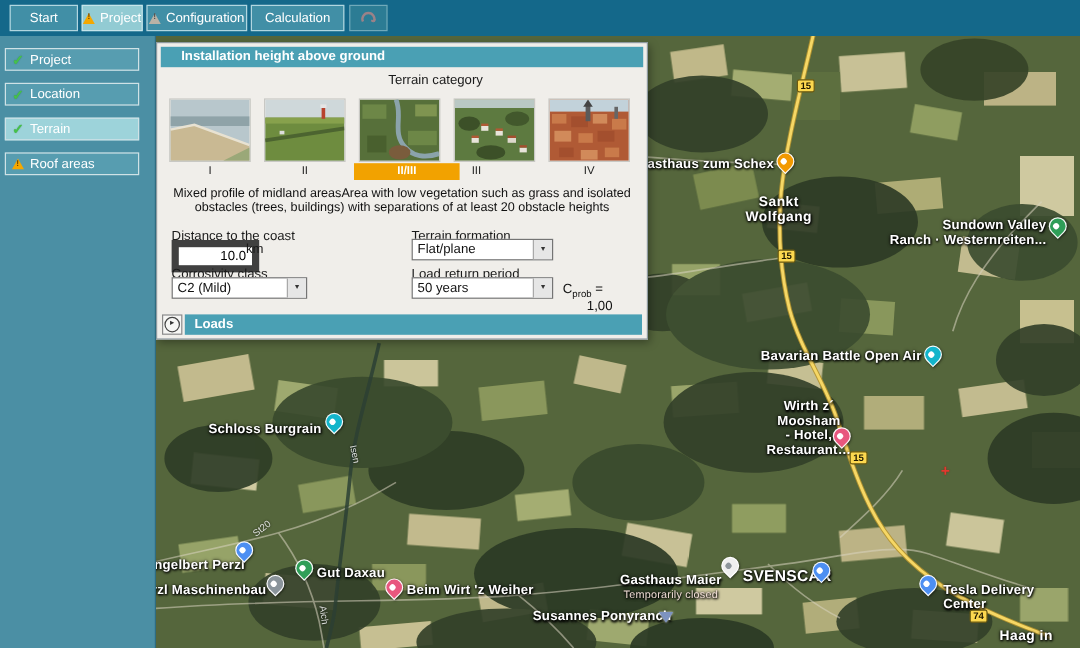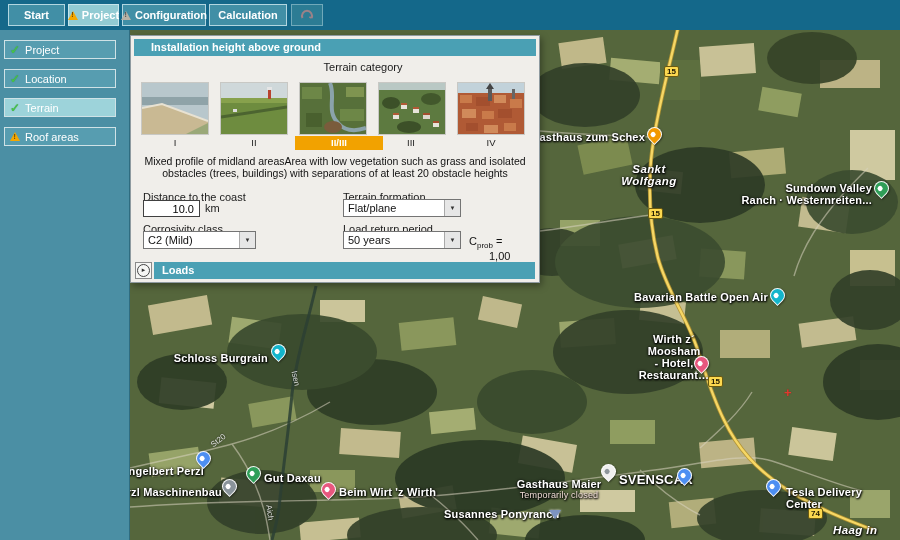--- a/index.html
+++ b/index.html
@@ -6,42 +6,42 @@
   .screen{position:relative;width:900px;height:540px;overflow:hidden;
           font-family:"Liberation Sans",sans-serif;background:#55663c;}
 
   
   #map{position:absolute;inset:0;z-index:0;}
   #map svg{position:absolute;left:0;top:0;}
   .poi{position:absolute;color:#fff;font-size:11px;font-weight:bold;letter-spacing:.2px;
        text-shadow:0 1px 2px rgba(0,0,0,.95),0 0 3px rgba(0,0,0,.85),1px 1px 2px rgba(0,0,0,.8);
        white-space:pre-line;z-index:2;line-height:12px;}
   .poi-sub{display:block;font-size:9px;font-weight:normal;color:#f0ddd6;line-height:10px;}
-  .town{font-size:11.5px;letter-spacing:.4px;font-style:italic;}
+  .town{font-size:11.5px;letter-spacing:.4px;}
   .poi-big{font-size:13px;}
   .pin{position:absolute;width:13px;height:13px;border-radius:50% 50% 50% 0;
        transform:rotate(-45deg);border:1px solid rgba(255,255,255,.95);
        box-shadow:0 1px 2px rgba(0,0,0,.5);z-index:2;background:#888;}
   .pin::after{content:"";position:absolute;left:3.2px;top:3.2px;width:4.5px;height:4.5px;
        border-radius:50%;background:#fff;}
   .pin-light::after{background:#8d959b;}
   .tri-pin{position:absolute;width:0;height:0;border-left:6px solid transparent;
        border-right:6px solid transparent;border-top:9px solid #7d93c0;z-index:2;
        filter:drop-shadow(0 0 1px rgba(255,255,255,.8));}
   .badge{position:absolute;background:#fcd84f;border:1px solid #6b5a10;border-radius:2px;
        color:#201a00;font-size:8px;font-weight:bold;line-height:9px;padding:0 2px;z-index:2;}
   .roadlbl{position:absolute;color:#eee;font-size:8px;z-index:1;opacity:.9;
        text-shadow:0 0 2px rgba(0,0,0,.9);}
   .redcross{position:absolute;color:#e03a2f;font-size:13px;font-weight:bold;z-index:2;
        text-shadow:0 0 1px rgba(120,0,0,.6);line-height:10px;}
 
   
   .toolbar{position:absolute;left:0;top:0;width:900px;height:30px;background:#14688a;z-index:12;}
   .tab{position:absolute;top:4px;height:22px;box-sizing:border-box;display:flex;align-items:center;
-       justify-content:center;gap:4px;font-weight:bold;font-size:11px;color:#fff;cursor:default;
+       justify-content:center;gap:4px;font-weight:normal;font-size:11px;color:#fff;cursor:default;
        border:1px solid rgba(215,238,243,.75);background:#418fa6;}
   .tab.active{background:#92cbd3;}
   .iconbtn{position:absolute;top:4px;height:22px;box-sizing:border-box;border:1px solid rgba(215,238,243,.4);
        background:#2c7c94;display:flex;align-items:center;justify-content:center;}
 
   
   .w-tri{width:0;height:0;border-left:5px solid transparent;border-right:5px solid transparent;
        border-bottom:9px solid #f5a800;position:relative;display:inline-block;}
   .w-tri::after{content:"!";position:absolute;left:-1.5px;top:.5px;font-size:7px;font-weight:bold;color:#6b4300;}
   .w-tri.gray::after{color:#4e4e4e;}
@@ -62,22 +62,22 @@
        background:#4aa0b4;color:#fff;font-size:11px;font-weight:bold;padding-left:17px;}
   .tc-label{position:absolute;top:25px;left:0;width:100%;text-align:center;font-size:11px;color:#1a1a1a;margin-left:28px;}
   .thumb{position:absolute;top:46px;width:68px;height:53px;border:1px solid #c8c8c4;box-sizing:border-box;}
   .thumb svg{display:block;}
   .cat-label{position:absolute;top:100px;height:14px;line-height:14px;text-align:center;
        font-size:9.5px;color:#222;}
   .cat-label.selected{color:#fff;font-weight:bold;background:#f2a200;}
   .desc{position:absolute;left:7px;right:7px;top:119px;text-align:center;font-size:10.5px;
        line-height:12px;color:#111;}
   .flabel{position:absolute;font-size:11px;color:#1a1a1a;}
-  .tinput{position:absolute;height:15px;border:1px solid #404040;font-size:11px;
-       font-family:"Liberation Sans",sans-serif;text-align:right;padding:0 5px 0 2px;box-sizing:content-box;}
+  .tinput{position:absolute;height:15px;border:6px solid #404040;font-size:11px;
+       font-family:"Liberation Sans",sans-serif;text-align:right;padding:0 5px 0 8px;box-sizing:content-box;}
   .unit{position:absolute;font-size:11px;color:#1a1a1a;}
   .combo{position:absolute;height:18px;background:#fff;border:1px solid #747474;font-size:11px;
        display:flex;align-items:center;box-sizing:border-box;}
   .combo .val{flex:1;padding:0 4px;color:#111;white-space:nowrap;overflow:hidden;}
   .combo .dd{width:15px;align-self:stretch;background:#e6e6e6;border-left:1px solid #a9a9a9;
        display:flex;align-items:center;justify-content:center;font-size:6px;color:#333;}
   .cprob{position:absolute;font-size:11px;color:#111;}
   .cprob sub{font-size:8px;}
   .loads-btn{position:absolute;left:4px;top:226px;width:17px;height:17px;background:#f6f6f4;
        border:1px solid #8a8a8a;box-sizing:border-box;display:flex;align-items:center;justify-content:center;}
@@ -198,21 +198,21 @@
 
     <div class="poi" style="left:121px;top:465px">Engelbert Perzl</div>
     <span class="pin" style="left: 196px; top: 451px; background: rgb(77, 143, 242);"></span>
 
     <div class="poi" style="right:678px;top:486px;text-align:right">Perzl Maschinenbau</div>
     <span class="pin" style="left: 222px; top: 479px; background: rgb(138, 148, 155);"></span>
 
     <div class="poi" style="left:264px;top:472px">Gut Daxau</div>
     <span class="pin" style="left: 246px; top: 466px; background: rgb(47, 158, 88);"></span>
 
-    <div class="poi" style="left:339px;top:486px">Beim Wirt 'z Wirth</div>
+    <div class="poi" style="left:339px;top:486px">Beim Wirt 'z Weiher</div>
     <span class="pin" style="left: 321px; top: 482px; background: rgb(232, 87, 126);"></span>
 
     <div class="poi" style="left:444px;top:508px">Susannes Ponyranch</div>
     <span class="tri-pin" style="left: 549px; top: 510px; border-top-color: rgb(125, 147, 192);"></span>
 
     <div class="poi" style="left:505px;top:466px;width:108px;text-align:center">
       <span>Gasthaus Maier</span>
       <span class="poi-sub">Temporarily closed</span>
     </div>
     <span class="pin pin-light" style="left: 601px; top: 464px; background: rgb(239, 239, 239);"></span>
@@ -347,21 +347,21 @@
         <rect x="46" y="40" width="12" height="8" fill="#c97a4a"></rect>
         <rect x="30" y="4" width="4" height="14" fill="#5a5a5a"></rect>
         <polygon points="28,6 36,6 32,0" fill="#444"></polygon>
         <rect x="54" y="6" width="3" height="10" fill="#666"></rect>
       </svg>
     </span>
 
     <span class="cat-label" style="left:10px;width:68px">I</span>
     <span class="cat-label" style="left:89px;width:68px">II</span>
     <span class="cat-label selected" style="left: 164px; width: 88px; background: rgb(242, 162, 0);">II/III</span>
-    <span class="cat-label" style="left:246px;width:68px">III</span>
+    <span class="cat-label" style="left:232px;width:68px">III</span>
     <span class="cat-label" style="left:326px;width:68px">IV</span>
 
     <div class="desc">Mixed profile of midland areasArea with low vegetation such as grass and isolated obstacles (trees, buildings) with separations of at least 20 obstacle heights</div>
 
     <span class="flabel" style="left:12px;top:155px">Distance to the coast</span>
     <input class="tinput" style="left: 12px; top: 164px; width: 48px;" value="10.0">
     <span class="unit" style="left:74px;top:166px">km</span>
 
     <span class="flabel" style="left:212px;top:155px">Terrain formation</span>
     <div class="combo" style="left:212px;top:163px;width:118px">

